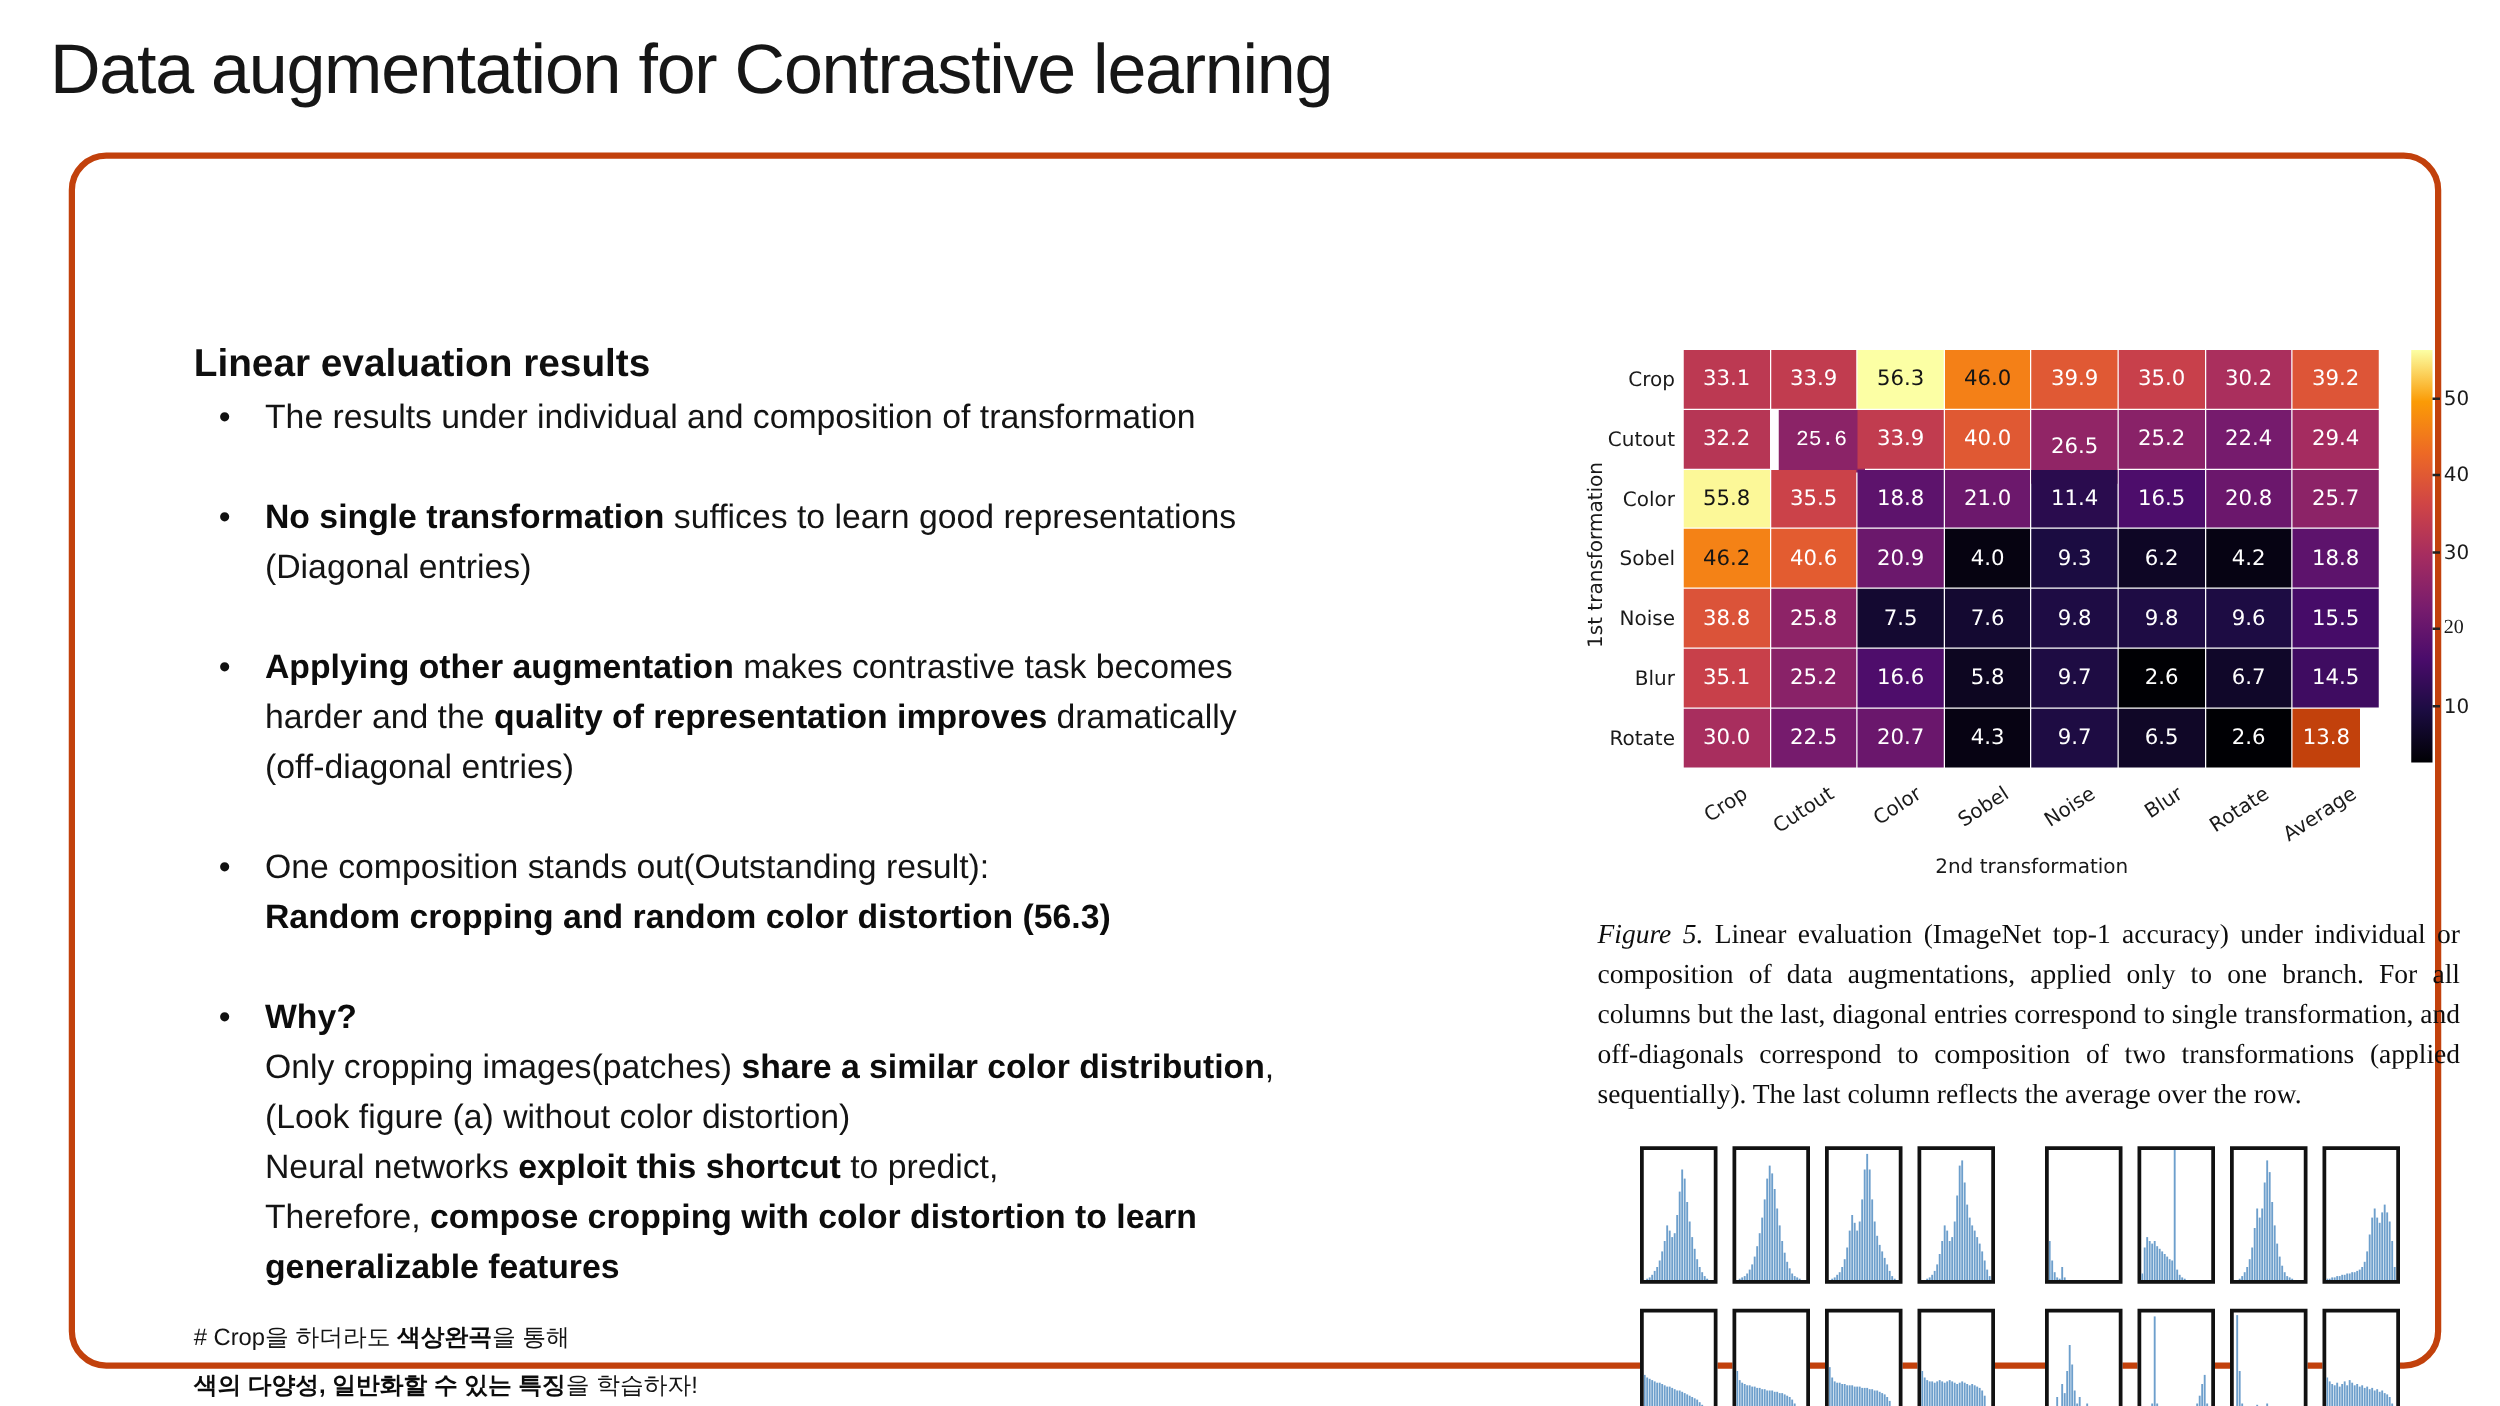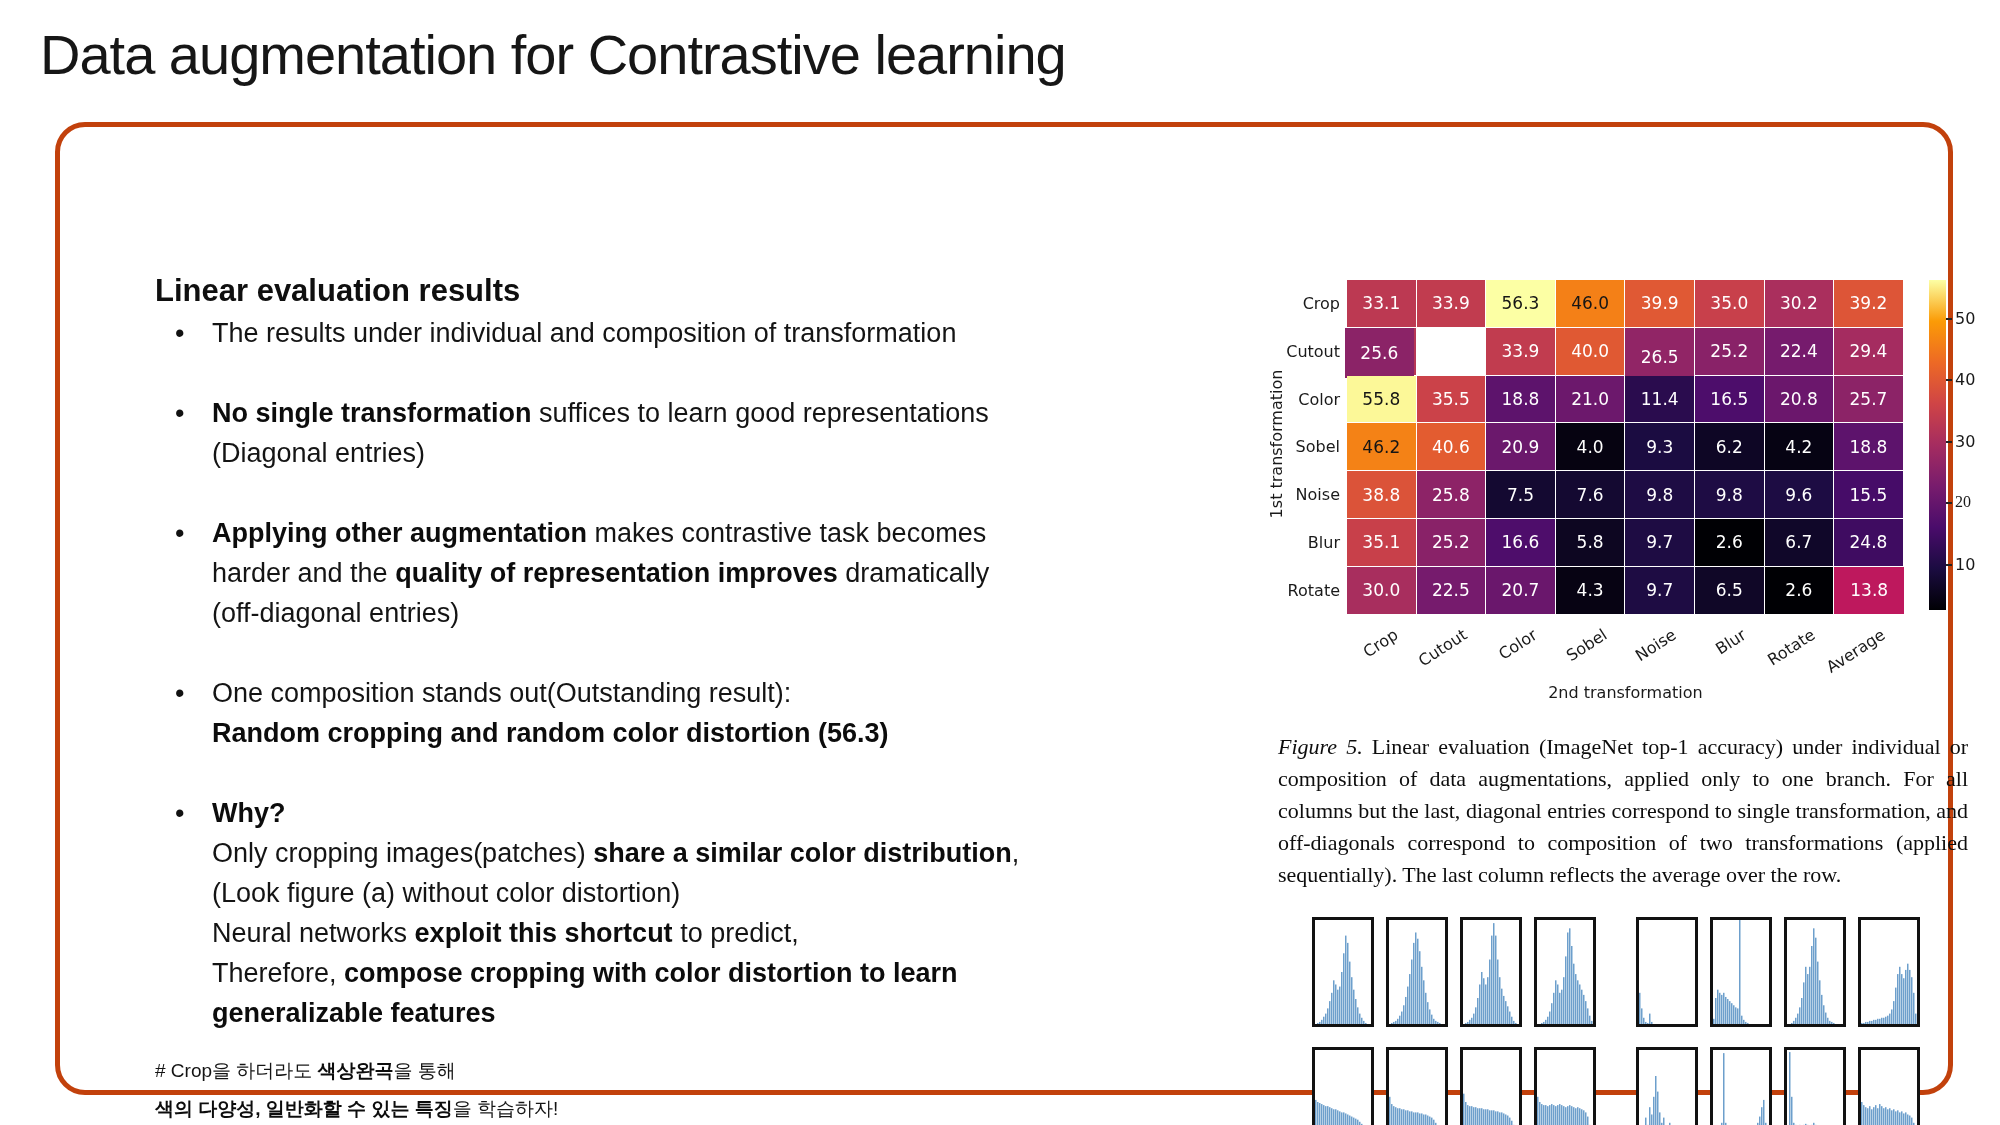--- a/index.html
+++ b/index.html
@@ -98,21 +98,21 @@
         <div class="hm-cell" style="left: 1287px; top: 153px; width: 68.6px; height: 46.8px; background: rgb(188, 57, 82); color: rgb(255, 255, 255);">33.1</div>
         <div class="hm-cell" style="left: 1356.6px; top: 153px; width: 68.6px; height: 46.8px; background: rgb(193, 60, 79); color: rgb(255, 255, 255);">33.9</div>
         <div class="hm-cell" style="left: 1426.2px; top: 153px; width: 68.6px; height: 46.8px; background: rgb(252, 255, 164); color: rgb(21, 21, 21);">56.3</div>
         <div class="hm-cell" style="left: 1495.8px; top: 153px; width: 68.6px; height: 46.8px; background: rgb(244, 128, 23); color: rgb(21, 21, 21);">46.0</div>
         <div class="hm-cell" style="left: 1565.4px; top: 153px; width: 68.6px; height: 46.8px; background: rgb(224, 89, 52); color: rgb(255, 255, 255);">39.9</div>
         <div class="hm-cell" style="left: 1635px; top: 153px; width: 68.6px; height: 46.8px; background: rgb(200, 64, 75); color: rgb(255, 255, 255);">35.0</div>
         <div class="hm-cell" style="left: 1704.6px; top: 153px; width: 68.6px; height: 46.8px; background: rgb(170, 47, 93); color: rgb(255, 255, 255);">30.2</div>
         <div class="hm-cell" style="left: 1774.2px; top: 153px; width: 68.6px; height: 46.8px; background: rgb(221, 85, 55); color: rgb(255, 255, 255);">39.2</div>
         <div class="hm-rowlabel" style="left: 1130px; top: 166.9px;">Crop</div>
         <div class="hm-cell" style="left: 1287px; top: 200.8px; width: 68.6px; height: 46.8px; background: rgb(182, 54, 85); color: rgb(255, 255, 255);">32.2</div>
-        <div class="hm-cell" style="left: 1285px; top: 200.8px; width: 68.6px; height: 50px; background: rgb(139, 35, 103); color: rgb(255, 255, 255);">25.6</div>
+        <div class="hm-cell" style="left: 1363px; top: 200.8px; width: 68.6px; height: 50px; background: rgb(139, 35, 103); color: rgb(255, 255, 255); font-family: Liberation Mono, monospace;">25.6</div>
         <div class="hm-cell" style="left: 1426.2px; top: 200.8px; width: 68.6px; height: 46.8px; background: rgb(193, 60, 79); color: rgb(255, 255, 255);">33.9</div>
         <div class="hm-cell" style="left: 1495.8px; top: 200.8px; width: 68.6px; height: 46.8px; background: rgb(224, 89, 51); color: rgb(255, 255, 255);">40.0</div>
         <div class="hm-cell" style="left: 1565.4px; top: 200.8px; width: 68.6px; height: 59px; background: rgb(145, 37, 102); color: rgb(255, 255, 255);">26.5</div>
         <div class="hm-cell" style="left: 1635px; top: 200.8px; width: 68.6px; height: 46.8px; background: rgb(137, 34, 104); color: rgb(255, 255, 255);">25.2</div>
         <div class="hm-cell" style="left: 1704.6px; top: 200.8px; width: 68.6px; height: 46.8px; background: rgb(118, 27, 109); color: rgb(255, 255, 255);">22.4</div>
         <div class="hm-cell" style="left: 1774.2px; top: 200.8px; width: 68.6px; height: 46.8px; background: rgb(165, 44, 96); color: rgb(255, 255, 255);">29.4</div>
         <div class="hm-rowlabel" style="left: 1130px; top: 214.7px;">Cutout</div>
         <div class="hm-cell" style="left: 1287px; top: 248.6px; width: 68.6px; height: 46.8px; background: rgb(252, 248, 152); color: rgb(21, 21, 21);">55.8</div>
         <div class="hm-cell" style="left: 1356.6px; top: 248.6px; width: 68.6px; height: 46.8px; background: rgb(203, 66, 73); color: rgb(255, 255, 255);">35.5</div>
         <div class="hm-cell" style="left: 1426.2px; top: 248.6px; width: 68.6px; height: 46.8px; background: rgb(93, 19, 108); color: rgb(255, 255, 255);">18.8</div>
@@ -140,30 +140,30 @@
         <div class="hm-cell" style="left: 1704.6px; top: 344.2px; width: 68.6px; height: 46.8px; background: rgb(29, 12, 67); color: rgb(255, 255, 255);">9.6</div>
         <div class="hm-cell" style="left: 1774.2px; top: 344.2px; width: 68.6px; height: 46.8px; background: rgb(70, 12, 104); color: rgb(255, 255, 255);">15.5</div>
         <div class="hm-rowlabel" style="left: 1130px; top: 358.1px;">Noise</div>
         <div class="hm-cell" style="left: 1287px; top: 392px; width: 68.6px; height: 46.8px; background: rgb(200, 64, 74); color: rgb(255, 255, 255);">35.1</div>
         <div class="hm-cell" style="left: 1356.6px; top: 392px; width: 68.6px; height: 46.8px; background: rgb(137, 34, 104); color: rgb(255, 255, 255);">25.2</div>
         <div class="hm-cell" style="left: 1426.2px; top: 392px; width: 68.6px; height: 46.8px; background: rgb(78, 13, 107); color: rgb(255, 255, 255);">16.6</div>
         <div class="hm-cell" style="left: 1495.8px; top: 392px; width: 68.6px; height: 46.8px; background: rgb(13, 6, 33); color: rgb(255, 255, 255);">5.8</div>
         <div class="hm-cell" style="left: 1565.4px; top: 392px; width: 68.6px; height: 46.8px; background: rgb(30, 12, 67); color: rgb(255, 255, 255);">9.7</div>
         <div class="hm-cell" style="left: 1635px; top: 392px; width: 68.6px; height: 46.8px; background: rgb(0, 0, 4); color: rgb(255, 255, 255);">2.6</div>
         <div class="hm-cell" style="left: 1704.6px; top: 392px; width: 68.6px; height: 46.8px; background: rgb(16, 7, 41); color: rgb(255, 255, 255);">6.7</div>
-        <div class="hm-cell" style="left: 1774.2px; top: 392px; width: 68.6px; height: 46.8px; background: rgb(63, 12, 97); color: rgb(255, 255, 255);">24.8</div>
+        <div class="hm-cell" style="left: 1774.2px; top: 392px; width: 68.6px; height: 46.8px; background: rgb(63, 12, 97); color: rgb(255, 255, 255);">14.5</div>
         <div class="hm-rowlabel" style="left: 1130px; top: 405.9px;">Blur</div>
         <div class="hm-cell" style="left: 1287px; top: 439.8px; width: 68.6px; height: 46.8px; background: rgb(168, 46, 94); color: rgb(255, 255, 255);">30.0</div>
         <div class="hm-cell" style="left: 1356.6px; top: 439.8px; width: 68.6px; height: 46.8px; background: rgb(118, 27, 109); color: rgb(255, 255, 255);">22.5</div>
         <div class="hm-cell" style="left: 1426.2px; top: 439.8px; width: 68.6px; height: 46.8px; background: rgb(106, 23, 108); color: rgb(255, 255, 255);">20.7</div>
         <div class="hm-cell" style="left: 1495.8px; top: 439.8px; width: 68.6px; height: 46.8px; background: rgb(7, 3, 19); color: rgb(255, 255, 255);">4.3</div>
         <div class="hm-cell" style="left: 1565.4px; top: 439.8px; width: 68.6px; height: 46.8px; background: rgb(30, 12, 67); color: rgb(255, 255, 255);">9.7</div>
         <div class="hm-cell" style="left: 1635px; top: 439.8px; width: 68.6px; height: 46.8px; background: rgb(16, 7, 39); color: rgb(255, 255, 255);">6.5</div>
         <div class="hm-cell" style="left: 1704.6px; top: 439.8px; width: 68.6px; height: 46.8px; background: rgb(0, 0, 4); color: rgb(255, 255, 255);">2.6</div>
-        <div class="hm-cell" style="left: 1774.2px; top: 439.8px; width: 70px; height: 46.8px; background: #be185d; color: rgb(255, 255, 255);">13.8</div>
+        <div class="hm-cell" style="left: 1774.2px; top: 439.8px; width: 54px; height: 46.8px; background: #c2410c; color: rgb(255, 255, 255);">13.8</div>
         <div class="hm-rowlabel" style="left: 1130px; top: 453.7px;">Rotate</div>
         <div class="hm-xtick" style="left: 1330.85px; top: 497.6px;">Crop</div>
         <div class="hm-xtick" style="left: 1400.45px; top: 497.6px;">Cutout</div>
         <div class="hm-xtick" style="left: 1470.05px; top: 497.6px;">Color</div>
         <div class="hm-xtick" style="left: 1539.65px; top: 497.6px;">Sobel</div>
         <div class="hm-xtick" style="left: 1609.25px; top: 497.6px;">Noise</div>
         <div class="hm-xtick" style="left: 1678.85px; top: 497.6px;">Blur</div>
         <div class="hm-xtick" style="left: 1748.45px; top: 497.6px;">Rotate</div>
         <div class="hm-xtick" style="left: 1818.05px; top: 497.6px;">Average</div>
         <div class="hm-axis-title" style="left: 1287px; top: 555.6px; width: 556.8px; text-align: center;">2nd transformation</div>

